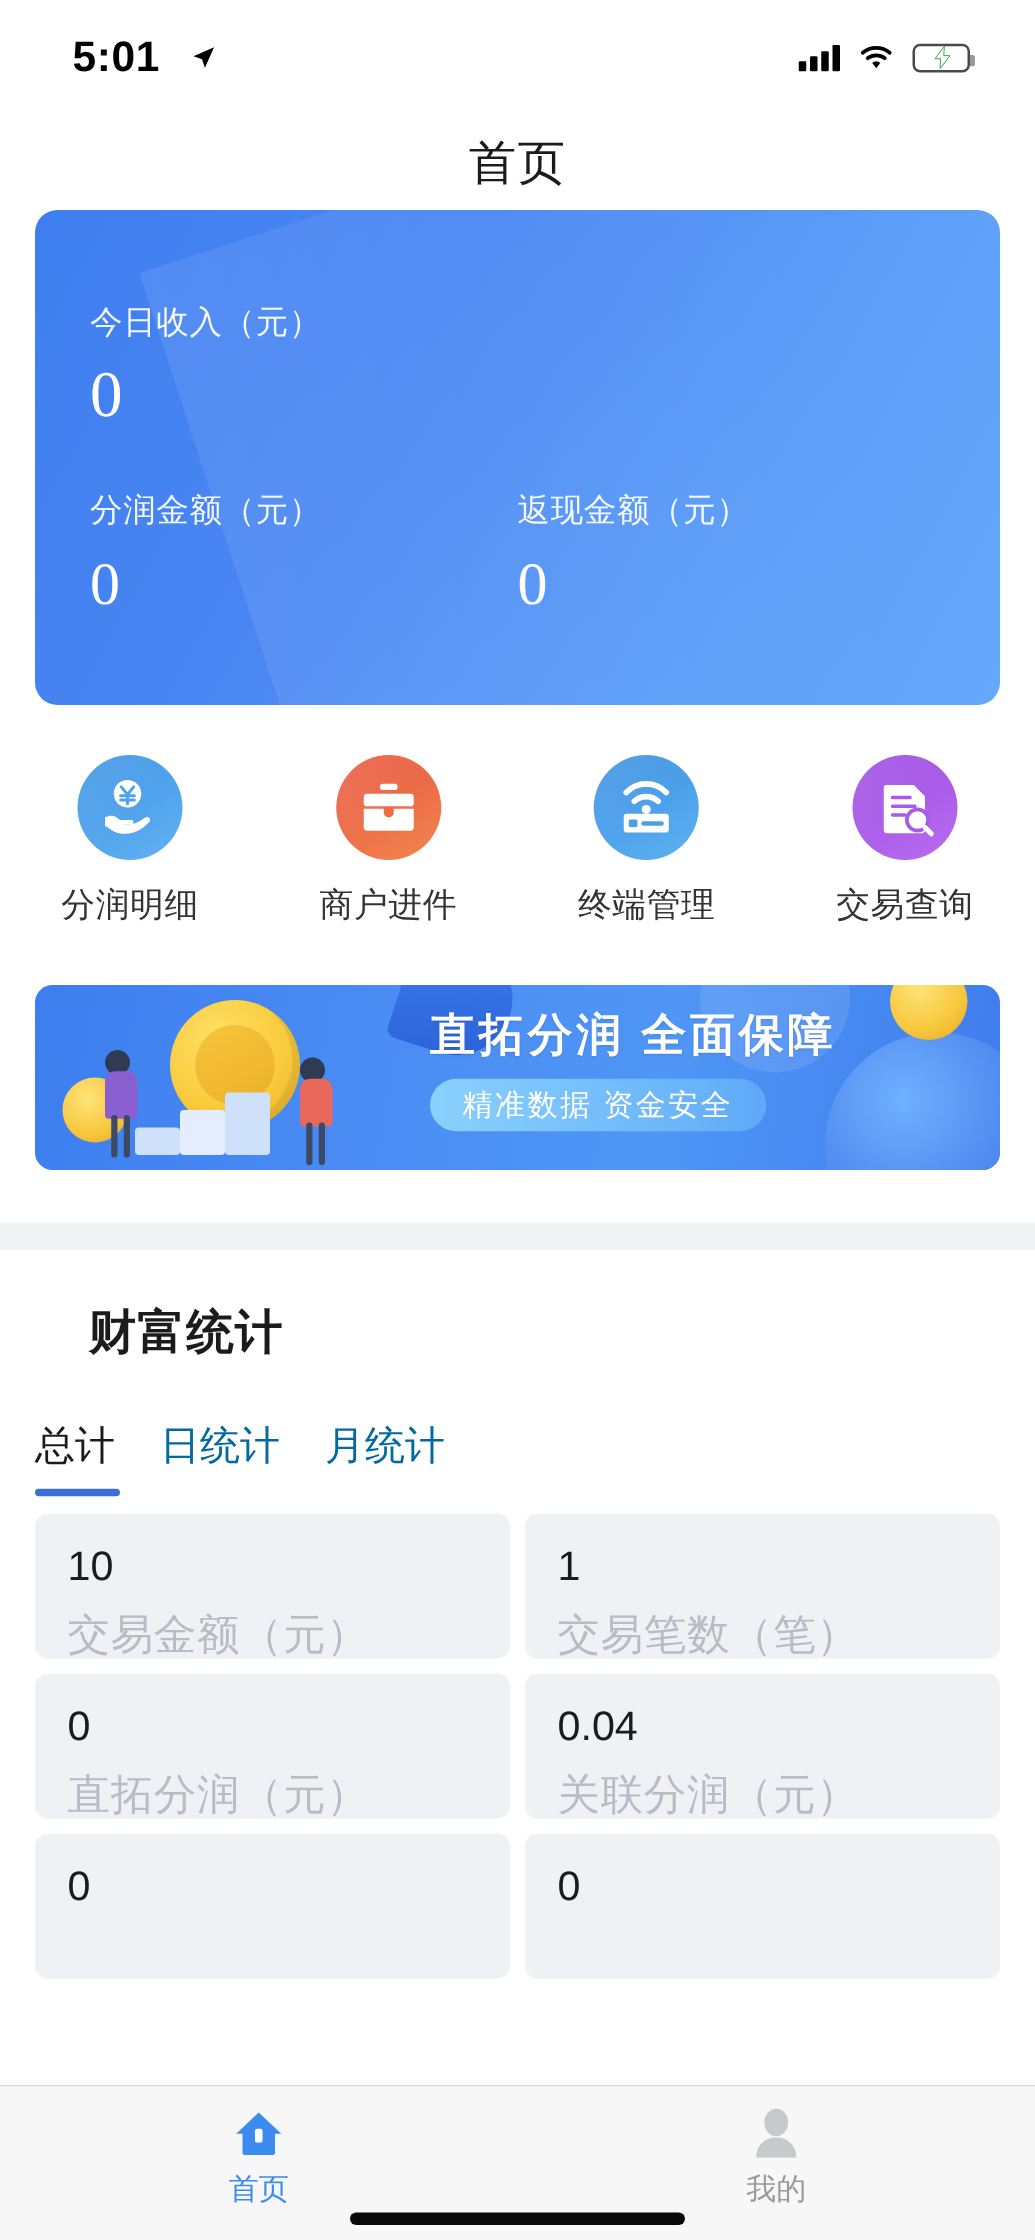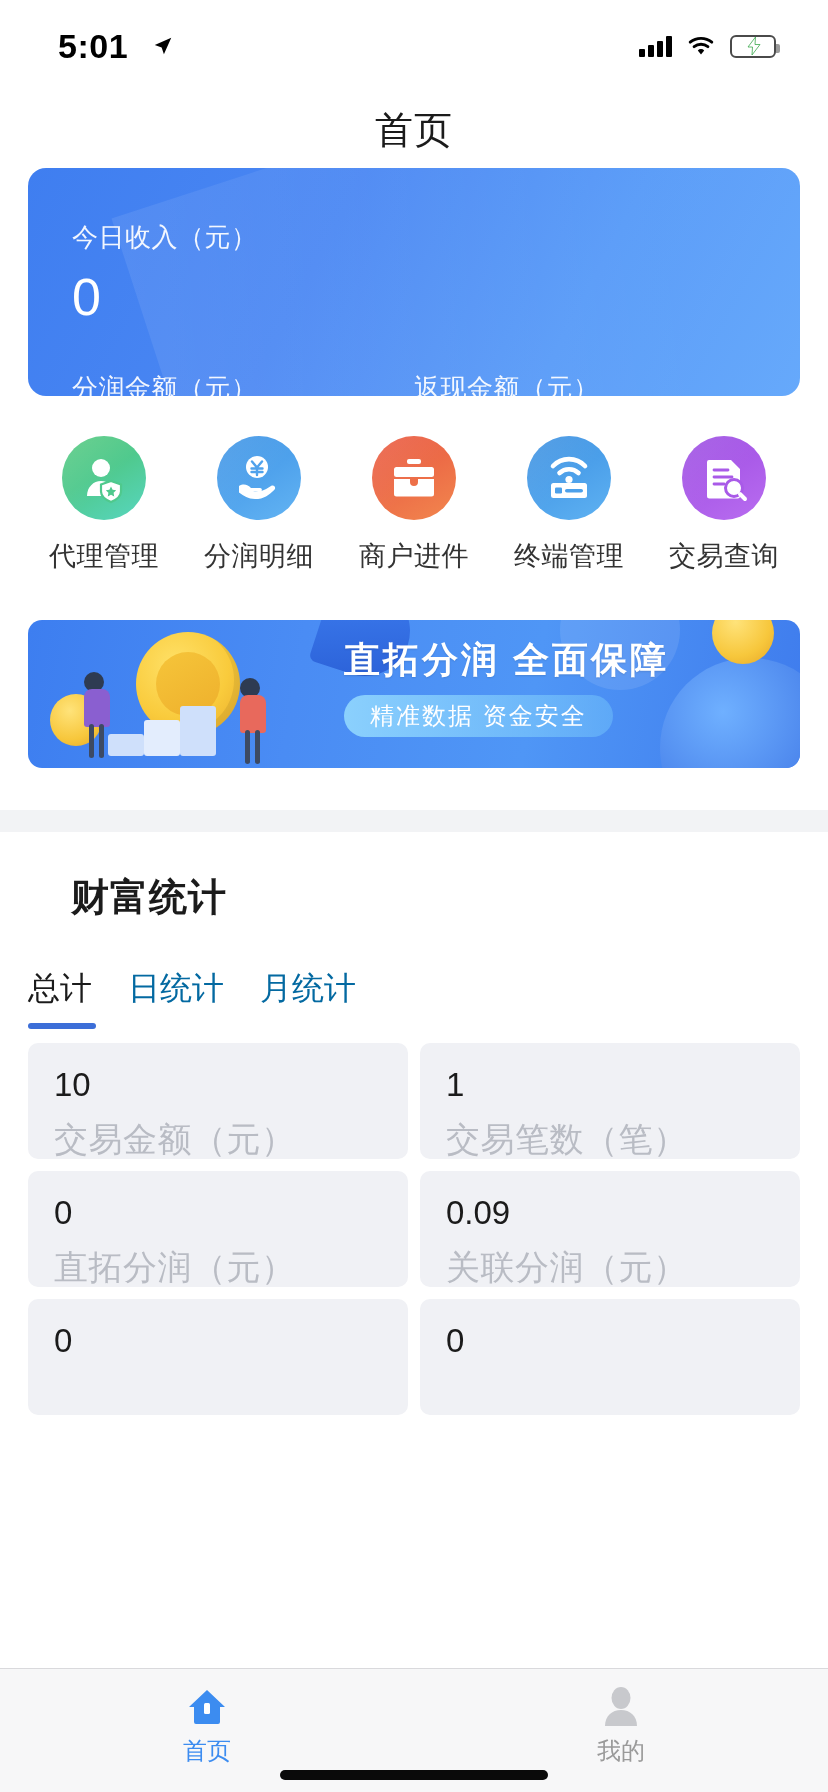--- a/index.html
+++ b/index.html
@@ -36,25 +36,26 @@
 
   
   .navbar{ height:76px; display:flex; align-items:center; justify-content:center; }
   .nav-title{ font-size:38px; color:#1b1b1b; font-weight:400; letter-spacing:1px; }
 
   
   .content{ position:absolute; top:168px; left:0; right:0; bottom:124px; overflow:hidden; }
 
   
   .hero{
-    margin:0 28px; height:228px; border-radius:18px;
+    margin:0 28px; height:396px; border-radius:18px;
     background:linear-gradient(118deg,#3f7ef0 0%,#4a87f3 38%,#5a9cf8 70%,#64a8fb 100%);
     position:relative; overflow:hidden;
-    padding:52px 44px 0 44px;
+    padding:72px 44px 0 44px;
     color:#fff;
+    font-family:Liberation Serif, serif;
   }
   .hero::before{
     content:""; position:absolute; top:-90px; left:150px; width:820px; height:560px;
     background:linear-gradient(100deg,rgba(255,255,255,0.085) 0%,rgba(255,255,255,0.015) 60%);
     transform:rotate(-18deg);
   }
   .hero-label{ font-size:26px; color:rgba(255,255,255,0.93); letter-spacing:0.5px; position:relative; }
   .hero-value{ font-size:52px; font-weight:400; margin-top:16px; line-height:1; position:relative; }
   .hero-row{ display:flex; margin-top:48px; position:relative; }
   .hero-col{ width:50%; }
@@ -209,31 +210,20 @@
       </div>
       <div class="hero-col">
         <div class="hero-label">返现金额（元）</div>
         <div class="hero-value">0</div>
       </div>
     </div>
   </div>
 
   <div class="quick">
 
-    <div class="qitem">
-      <div class="qcircle qc1">
-        <svg width="52" height="52" viewBox="0 0 52 52">
-          <circle cx="23" cy="16" r="9" fill="#fff"></circle>
-          <path d="M9 44c0-9 6.5-15 14-15s14 6 14 15z" fill="#fff"></path>
-          <path d="M33 29 l10 3.5v7c0 5-5 8.5-10 10.5-5-2-10-5.5-10-10.5v-7z" fill="#fff" stroke="#4fc98d" stroke-width="2.2"></path>
-          <path d="M33 34.5 l1.6 3.3 3.6.5-2.6 2.5.6 3.6-3.2-1.7-3.2 1.7.6-3.6-2.6-2.5 3.6-.5z" fill="#4fc98d"></path>
-        </svg>
-      </div>
-      <div class="qlabel">代理管理</div>
-    </div>
 
     <div class="qitem">
       <div class="qcircle qc2">
         <svg width="52" height="52" viewBox="0 0 52 52">
           <circle cx="24" cy="15" r="11" fill="#fff"></circle>
           <path d="M19 9.5 l5 6 5-6 M18.5 16.5h11 M18.5 20h11 M24 15.5v7.5" stroke="#4fa2ec" stroke-width="2.4" fill="none" stroke-linecap="round"></path>
           <path d="M6 34c5-3 9-1 12 2h9c2.5 0 2.5 3.6 0 3.6h-7c9 1 13-2.5 18-5.5 3-1.7 5.6 1.5 3.2 3.8C36 43 31 47 22 47c-7 0-11-3-16-6.5z" fill="#fff"></path>
         </svg>
       </div>
       <div class="qlabel">分润明细</div>
@@ -330,21 +320,21 @@
       </div>
       <div class="scard">
         <div class="sval">1</div>
         <div class="slabel">交易笔数（笔）</div>
       </div>
       <div class="scard">
         <div class="sval">0</div>
         <div class="slabel">直拓分润（元）</div>
       </div>
       <div class="scard">
-        <div class="sval">0.09</div>
+        <div class="sval">0.04</div>
         <div class="slabel">关联分润（元）</div>
       </div>
       <div class="scard">
         <div class="sval">0</div>
         <div class="slabel"></div>
       </div>
       <div class="scard">
         <div class="sval">0</div>
         <div class="slabel"></div>
       </div>

